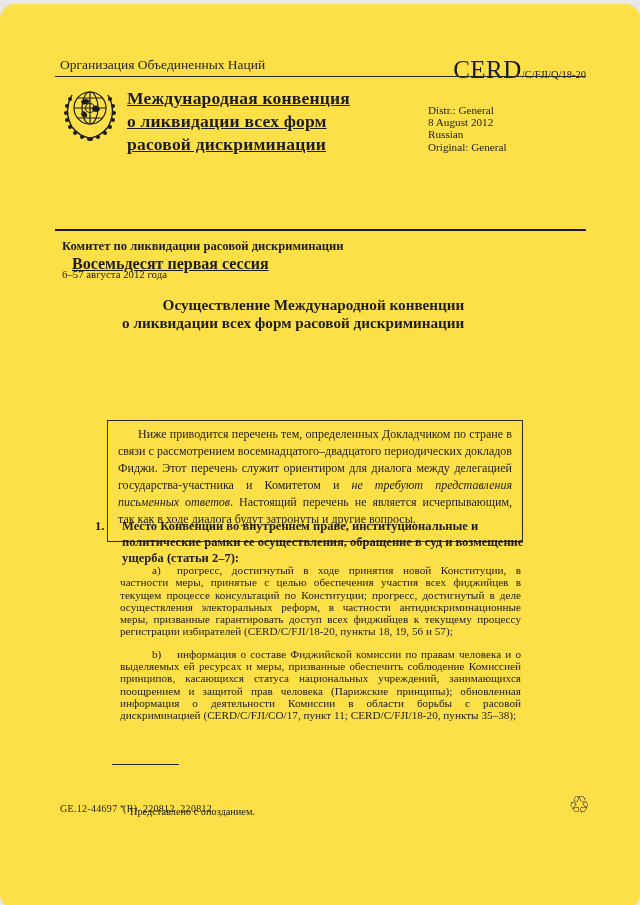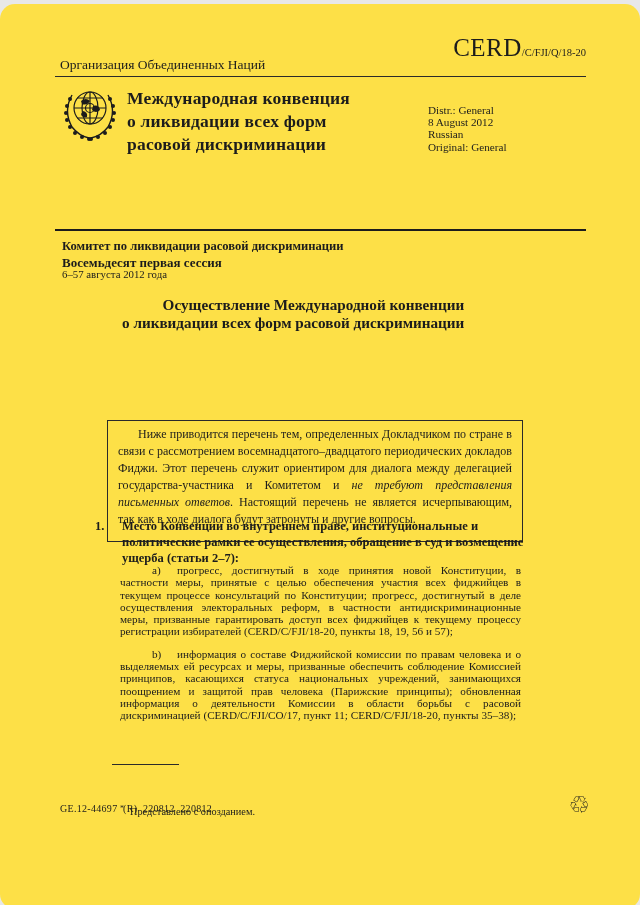--- a/index.html
+++ b/index.html
@@ -11,33 +11,33 @@
     font-family:"Liberation Serif", serif;
     color:#1c1c1c;
     overflow:hidden;
     border-radius:15px;
   }
   .abs{position:absolute;}
   .pre{white-space:pre-line;}
   .b{font-weight:bold;}
 
   .org-name{left:60px;top:53px;font-size:13.5px;}
-  .doc-symbol{right:54px;top:30px;text-align:center;}
+  .doc-symbol{right:54px;top:52px;text-align:center;}
   .doc-symbol .main{font-size:25px;letter-spacing:.5px;}
   .doc-symbol .sub{font-size:10.5px;}
   .rule-1{left:55px;top:72px;width:531px;height:0;border-top:1.6px solid #2a2a2a;}
 
   .emblem{left:60px;top:79px;width:60px;height:62px;}
-  .conv-title{left:127px;top:83px;font-size:17.5px;line-height:23px;letter-spacing:.2px;}
+  .conv-title{left:127px;top:83px;font-size:17.5px;line-height:23px;letter-spacing:.2px;text-decoration:underline;}
   .info-col{left:428px;top:100px;font-size:11.2px;line-height:12.2px;}
 
   .rule-2{left:55px;top:225px;width:531px;height:0;border-top:2.5px solid #1c1c1c;}
 
   .committee{left:62px;top:235px;font-size:12.6px;}
-  .session{left:62px;top:251px;font-size:13px;}
+  .session{left:72px;top:251px;font-size:16px;text-decoration:underline;}
   .dates{left:62px;top:264px;font-size:10.8px;}
 
   .main-heading{left:122px;top:292px;font-size:15.2px;line-height:17.5px;text-align:right;}
   .subtitle{left:122px;top:345px;font-size:13.3px;line-height:18px;width:430px;}
   .subtitle sup{font-size:9px;}
 
   .summary-box{
     left:107px;top:416px;width:394px;
     border:1.2px solid #2a2a2a;
     padding:5px 10px 13px 10px;

